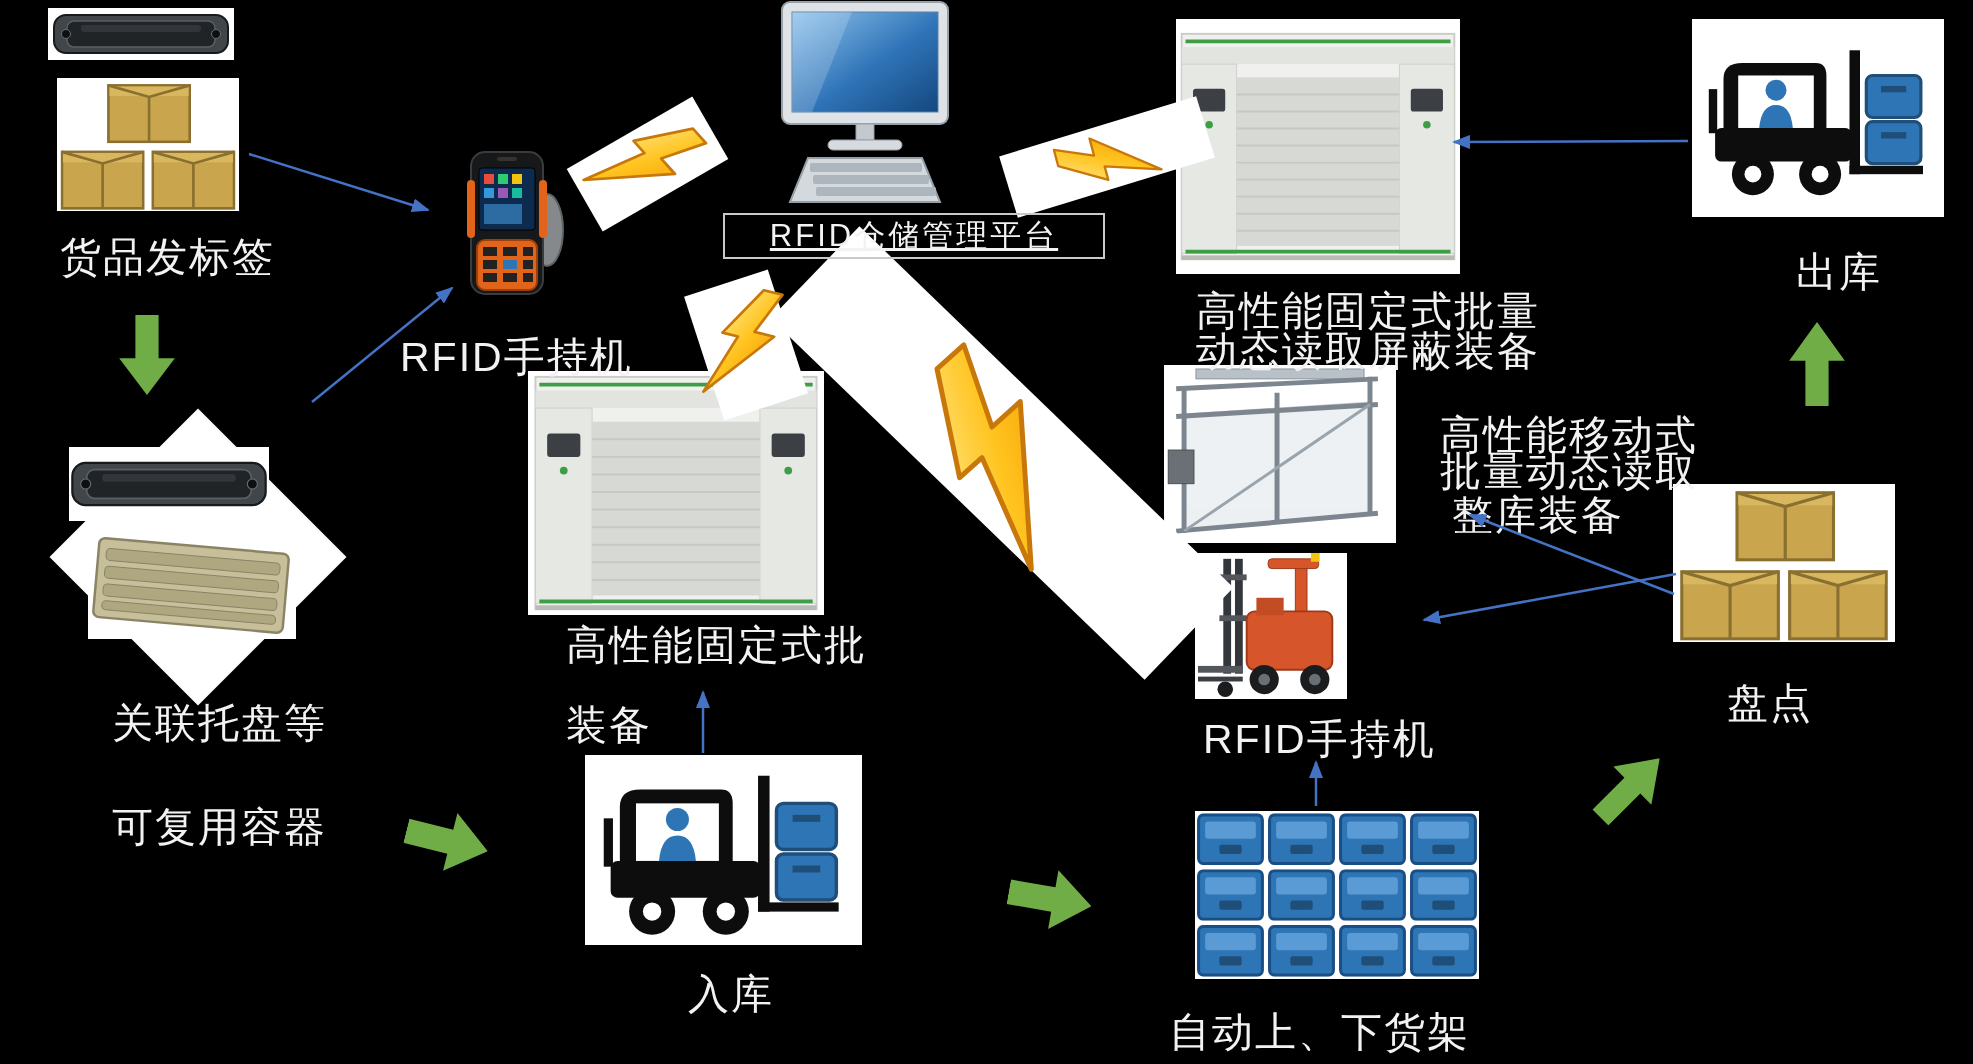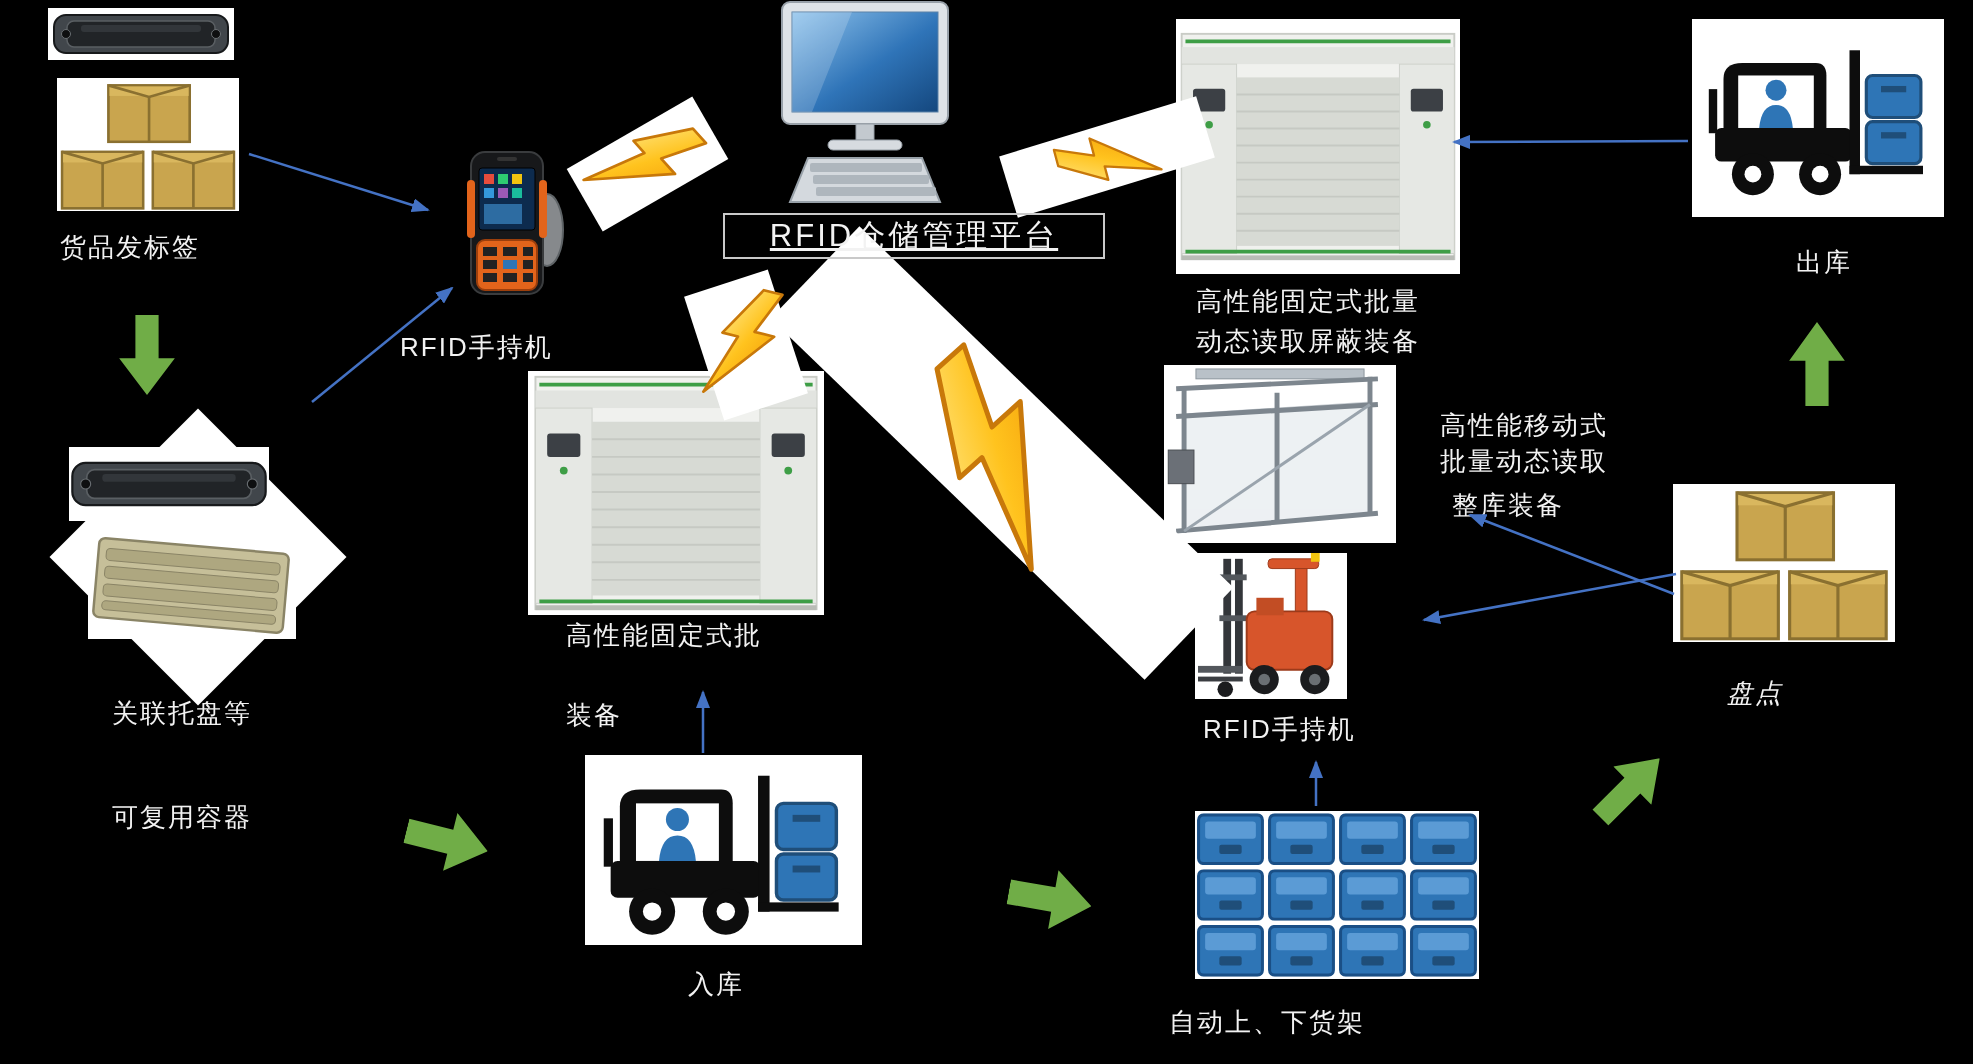--- a/index.html
+++ b/index.html
@@ -1,21 +1,21 @@
 <!DOCTYPE html>
 <html><head>
 <meta charset="utf-8">
 <style>
   html,body{margin:0;padding:0;background:#000;}
   .stage{position:relative;width:1973px;height:1064px;background:#000;overflow:hidden;
          font-family:"Liberation Sans",sans-serif;}
   .card{position:absolute;background:#fff;}
   .band{position:absolute;background:#fff;}
   .icon-svg{position:absolute;display:block;}
-  .lbl{position:absolute;color:#F2F2F2;font-size:26px;letter-spacing:2px;white-space:nowrap;
+  .lbl{position:absolute;color:#F2F2F2;font-size:41px;letter-spacing:2px;white-space:nowrap;
        font-family:"Liberation Sans",sans-serif;}
   .diamond{position:absolute;background:#fff;transform:rotate(45deg);}
   .plat{position:absolute;border:2px solid #C9C9C9;color:#F2F2F2;display:flex;align-items:center;
         justify-content:center;font-size:31px;letter-spacing:3px;}
   .block-arrow{position:absolute;background:#70AD47;
         clip-path:polygon(0% 30%,54% 30%,54% 2%,100% 50%,54% 98%,54% 70%,0% 70%);}
   .overlay{position:absolute;left:0;top:0;pointer-events:none;}
 </style>
 </head>
 <body>
@@ -313,21 +313,21 @@
   <div class="lbl" style="left:400px;top:330px;text-align:center;">RFID手持机</div>
   <div class="lbl" style="left:566px;top:618px;">高性能固定式批</div>
   <div class="lbl" style="left:566px;top:698px;">装备</div>
   <div class="lbl" style="left:1196px;top:324px;">动态读取屏蔽装备</div>
   <div class="lbl" style="left:1196px;top:284px;">高性能固定式批量</div>
   <div class="lbl" style="left:1440px;top:408px;">高性能移动式</div>
   <div class="lbl" style="left:1440px;top:444px;">批量动态读取</div>
   <div class="lbl" style="left:1452px;top:488px;">整库装备</div>
   <div class="lbl" style="left:1203px;top:712px;">RFID手持机</div>
   <div class="lbl" style="left:1796px;top:245px;">出库</div>
-  <div class="lbl" style="left:1727px;top:676px;font-style:italic;">盘点</div>
+  <div class="lbl" style="left:1727px;top:676px;">盘点</div>
   <div class="lbl" style="left:688px;top:967px;">入库</div>
   <div class="lbl" style="left:1169px;top:1005px;">自动上、下货架</div>
 
   <div class="block-arrow" style="left:107px;top:326px;width:80px;height:58px;transform:rotate(90deg);"></div>
   <div class="block-arrow" style="left:405px;top:810px;width:84px;height:62px;transform:rotate(14deg);"></div>
   <div class="block-arrow" style="left:1008px;top:868px;width:84px;height:62px;transform:rotate(10deg);"></div>
   <div class="block-arrow" style="left:1775px;top:335px;width:84px;height:58px;transform:rotate(-90deg);"></div>
   <div class="block-arrow" style="left:1588px;top:760px;width:84px;height:56px;transform:rotate(-45deg);"></div>
 
   <svg class="overlay" width="1973" height="1064" viewBox="0 0 1973 1064">

